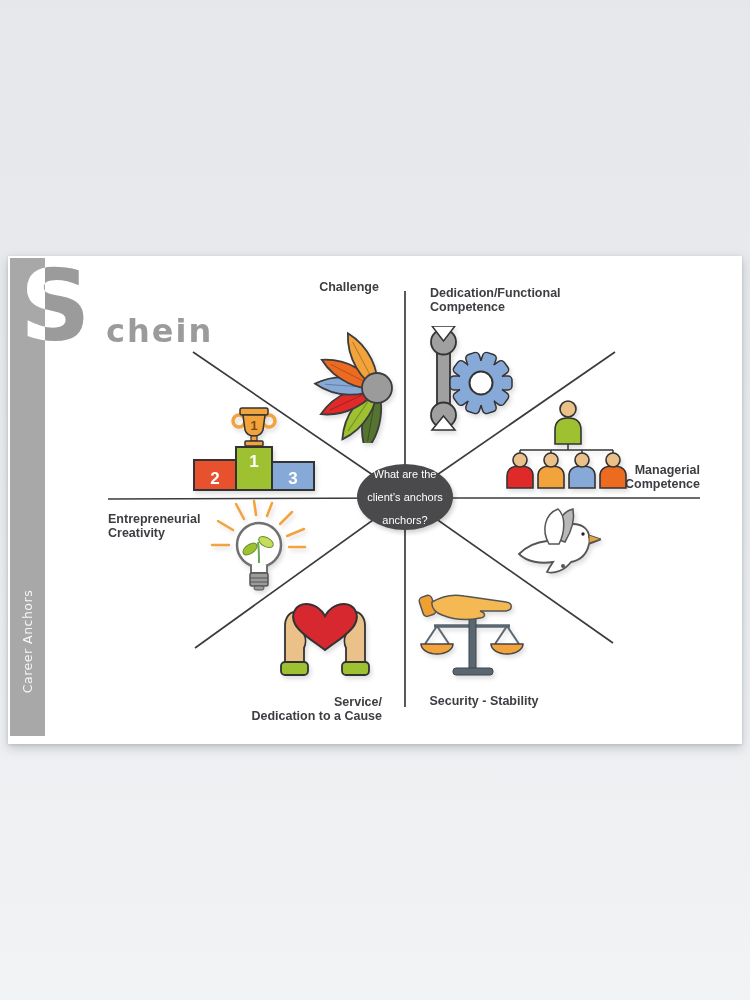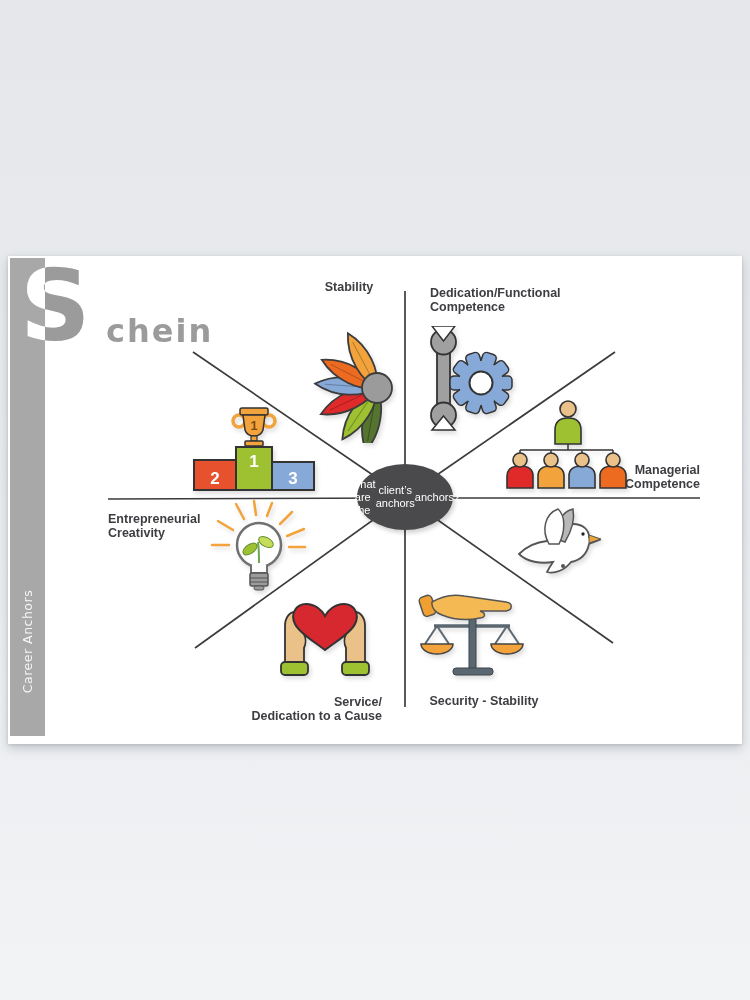--- a/index.html
+++ b/index.html
@@ -19,23 +19,23 @@
   .vert-wrap{position:absolute;left:2px;top:318px;width:35px;height:134px;
     display:flex;align-items:center;justify-content:center;}
   .vert-wrap span{transform:rotate(-90deg);white-space:nowrap;color:#f6f6f6;
     font-family:"DejaVu Sans",sans-serif;font-size:12.5px;letter-spacing:.5px;}
   
   .label{position:absolute;font-weight:bold;font-size:12.5px;line-height:14px;color:#3d3d42;}
   .t-center{text-align:center;}
   .t-right{text-align:right;margin-top:15px;}
   
   .ellipse{position:absolute;left:349px;top:208px;width:96px;height:66px;border-radius:50%;
-    background:#4a4a4c;color:#ffffff;display:flex;align-items:center;
+    background:#4a4a4c;color:#ffffff;display:flex;flex-direction:column;align-items:center;
     justify-content:center;font-size:11px;line-height:13px;text-align:center;z-index:3;
-    box-shadow:2px 3px 4px rgba(0,0,0,.18);}
+    box-shadow:2px 3px 4px rgba(0,0,0,.18);gap:10px;}
   .lines-svg{position:absolute;left:0;top:0;z-index:1;}
   .icon{position:absolute;z-index:2;filter:drop-shadow(2px 3px 2px rgba(0,0,0,.13));}
   .label{z-index:2;}
 </style>
 </head>
 <body>
 
 <div class="poster">
 
   <svg class="lines-svg" width="734" height="488" viewBox="0 0 734 488">
@@ -61,21 +61,21 @@
     <span>Career Anchors</span>
   </div>
 
   <div class="ellipse">
     <div>What are the</div>
     <div>client’s anchors</div>
     <div>anchors?</div>
   </div>
 
   <div class="label t-center" style="left:281px;top:24px;width:120px">
-    <div>Stability</div>
+    <div>Challenge</div>
   </div>
   <div class="label" style="left:422px;top:30px;width:170px">
     <div>Dedication/Functional</div>
     <div>Competence</div>
   </div>
   <div class="label t-right" style="left:560px;top:192px;width:132px">
     <div>Managerial</div>
     <div>Competence</div>
   </div>
   <div class="label t-center" style="left:406px;top:438px;width:140px">

